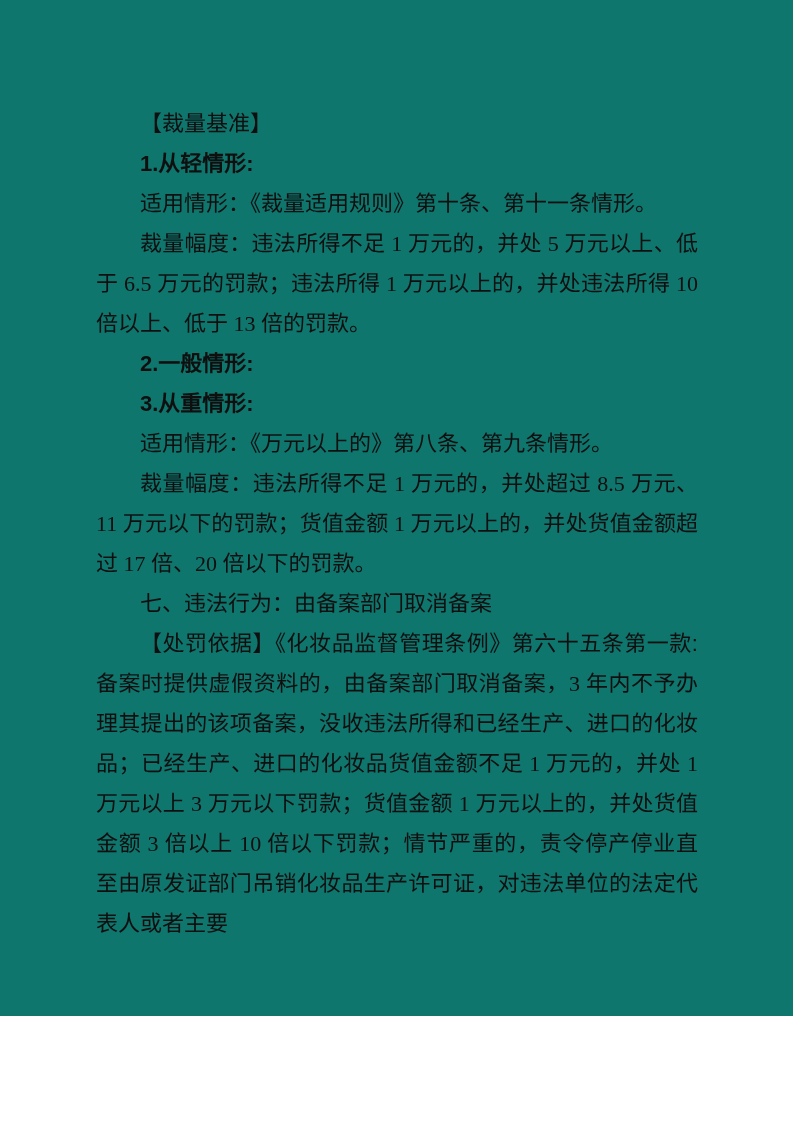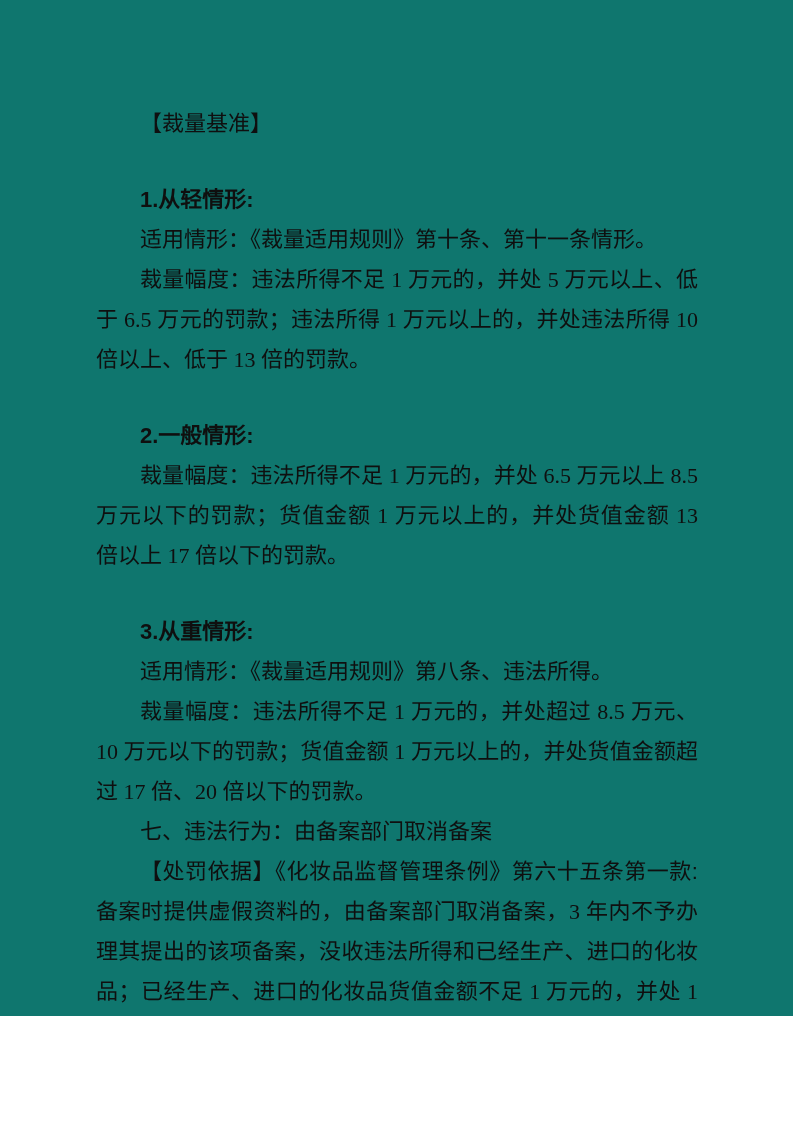--- a/index.html
+++ b/index.html
@@ -31,21 +31,20 @@
     text-indent: 2em;
   }
   
   .heiti-bold {
     font-family: "Liberation Sans", "DejaVu Sans", sans-serif;
     font-weight: normal;
   }
   p.case-heading {
     font-family: "Liberation Sans", "DejaVu Sans", sans-serif;
     font-weight: bold;
-    margin-top: 36px;
   }
   .song-regular {
     font-family: "Liberation Serif", "DejaVu Serif", serif;
     font-weight: normal;
   }
   .footer {
     position: absolute;
     left: 112px;
     top: 1038px;
     width: 602px;
@@ -64,25 +63,24 @@
 <div class="page">
   <div class="content">
 
     <p>【裁量基准】</p>
 
     <p class="case-heading">1.从轻情形:</p>
     <p>适用情形：《裁量适用规则》第十条、第十一条情形。</p>
     <p>裁量幅度：违法所得不足 1 万元的，并处 5 万元以上、低于 6.5 万元的罚款；违法所得 1 万元以上的，并处违法所得 10 倍以上、低于 13 倍的罚款。</p>
 
     <p class="case-heading">2.一般情形:</p>
-    <p>裁量幅度：违法所得不足 1 万元的，并处 6.5 万元以上 8.5 万元以下的罚款；货值金额 1 万元以上的，并处货值金额 13 倍以上 17 倍以下的罚款。</p>
 
     <p class="case-heading">3.从重情形:</p>
-    <p>适用情形：《裁量适用规则》第八条、违法所得。</p>
-    <p>裁量幅度：违法所得不足 1 万元的，并处超过 8.5 万元、10 万元以下的罚款；货值金额 1 万元以上的，并处货值金额超过 17 倍、20 倍以下的罚款。</p>
+    <p>适用情形：《万元以上的》第八条、第九条情形。</p>
+    <p>裁量幅度：违法所得不足 1 万元的，并处超过 8.5 万元、11 万元以下的罚款；货值金额 1 万元以上的，并处货值金额超过 17 倍、20 倍以下的罚款。</p>
 
     <p><span class="heiti-bold">七、违法行为：</span><span class="song-regular">由备案部门取消备案</span></p>
 
     <p><span class="song-regular">【处罚依据】</span><span class="heiti-bold">《化妆品监督管理条例》第六十五条第一款:</span><span class="song-regular">备案时提供虚假资料的，由备案部门取消备案，3 年内不予办理其提出的该项备案，没收违法所得和已经生产、进口的化妆品；已经生产、进口的化妆品货值金额不足 1 万元的，并处 1 万元以上 3 万元以下罚款；货值金额 1 万元以上的，并处货值金额 3 倍以上 10 倍以下罚款；情节严重的，责令停产停业直至由原发证部门吊销化妆品生产许可证，对违法单位的法定代表人或者主要</span></p>
 
   </div>
 
   <div class="footer">- 111 -</div>
 </div>
 

